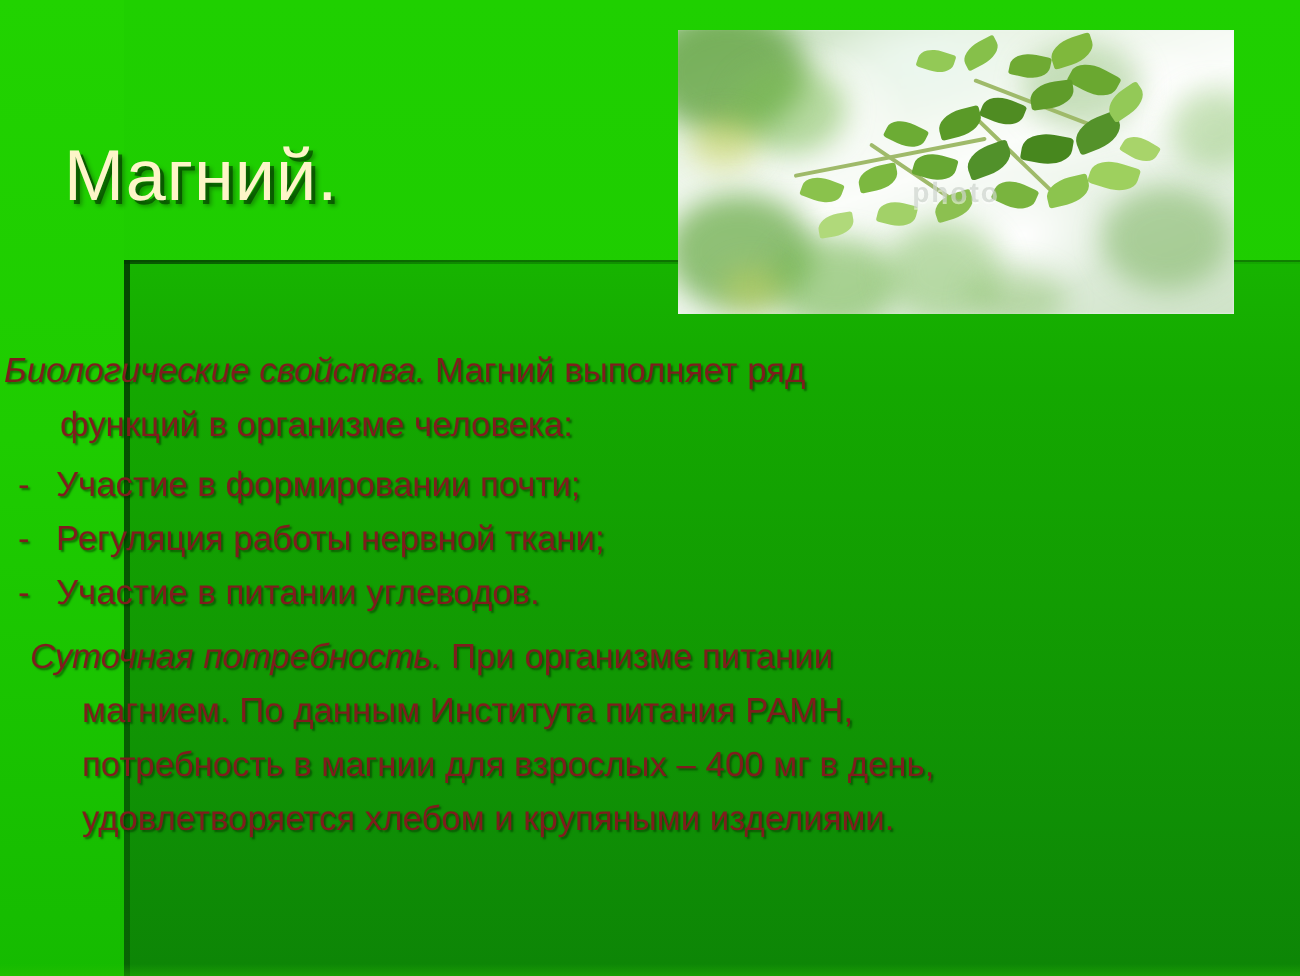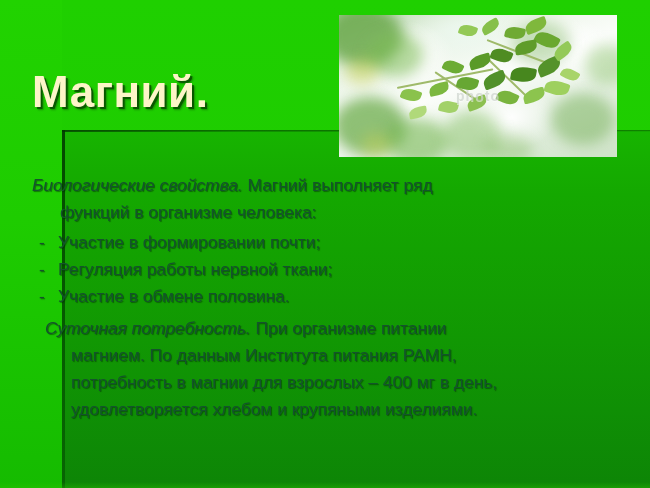--- a/index.html
+++ b/index.html
@@ -88,22 +88,22 @@
     width: 650px;
     height: 6px;
     background: linear-gradient(180deg, rgba(40,190,0,0.0), rgba(50,200,0,0.35));
   }
 
   
   .title {
     position: absolute;
     left: 32px;
     top: 67px;
-    font-size: 44px;
-    font-weight: bold;
+    font-size: 36px;
+    font-weight: normal;
     color: #fdf5c8;
     letter-spacing: 0.5px;
     text-shadow: 2px 2px 0 rgba(0,40,0,0.55),
                  3px 3px 2px rgba(0,30,0,0.35);
     white-space: nowrap;
   }
 
   
   .photo {
     position: absolute;
@@ -152,24 +152,24 @@
     letter-spacing: 1px;
     color: rgba(170,180,170,0.40);
     text-shadow: 0 1px 0 rgba(255,255,255,0.5);
     white-space: nowrap;
     font-family: "Liberation Sans", sans-serif;
   }
 
   
   .body-text {
     position: absolute;
-    left: 32px;
+    left: 2px;
     top: 172px;
     width: 614px;
-    color: #14532d;
+    color: #7f1d1d;
     font-size: 17.4px;
     line-height: 27px;
     text-shadow: 1px 1px 1px rgba(0,45,0,0.55);
   }
   .para {
     margin: 0;
     padding-left: 28px;
     text-indent: -21px;
   }
   .para.lead { text-indent: 0; padding-left: 0; }
@@ -266,21 +266,21 @@
     <div class="bullet-row">
       <span class="dash">-</span>
       <span class="btext">Участие в формировании почти;</span>
     </div>
     <div class="bullet-row">
       <span class="dash">-</span>
       <span class="btext">Регуляция работы нервной ткани;</span>
     </div>
     <div class="bullet-row">
       <span class="dash">-</span>
-      <span class="btext">Участие в обмене половина.</span>
+      <span class="btext">Участие в питании углеводов.</span>
     </div>
 
     <p class="para daily">
       <span class="first"><em class="run-in">Суточная потребность.</em><span> При организме питании</span></span>
       <span class="cont">магнием. По данным Института питания РАМН,</span>
       <span class="cont">потребность в магнии для взрослых – 400 мг в день,</span>
       <span class="cont">удовлетворяется хлебом и крупяными изделиями.</span>
     </p>
 
   </div>

